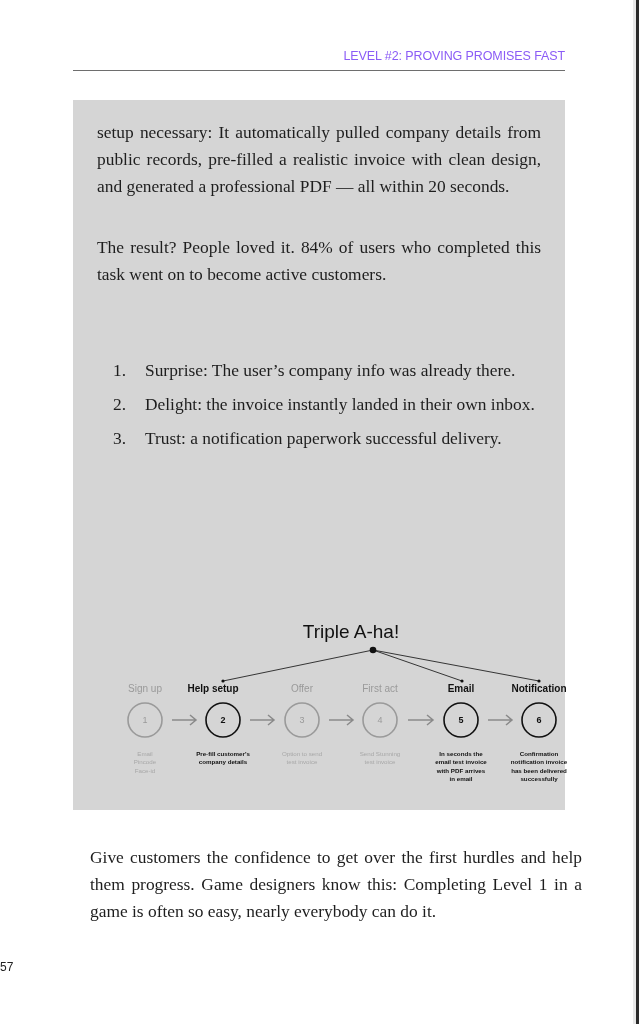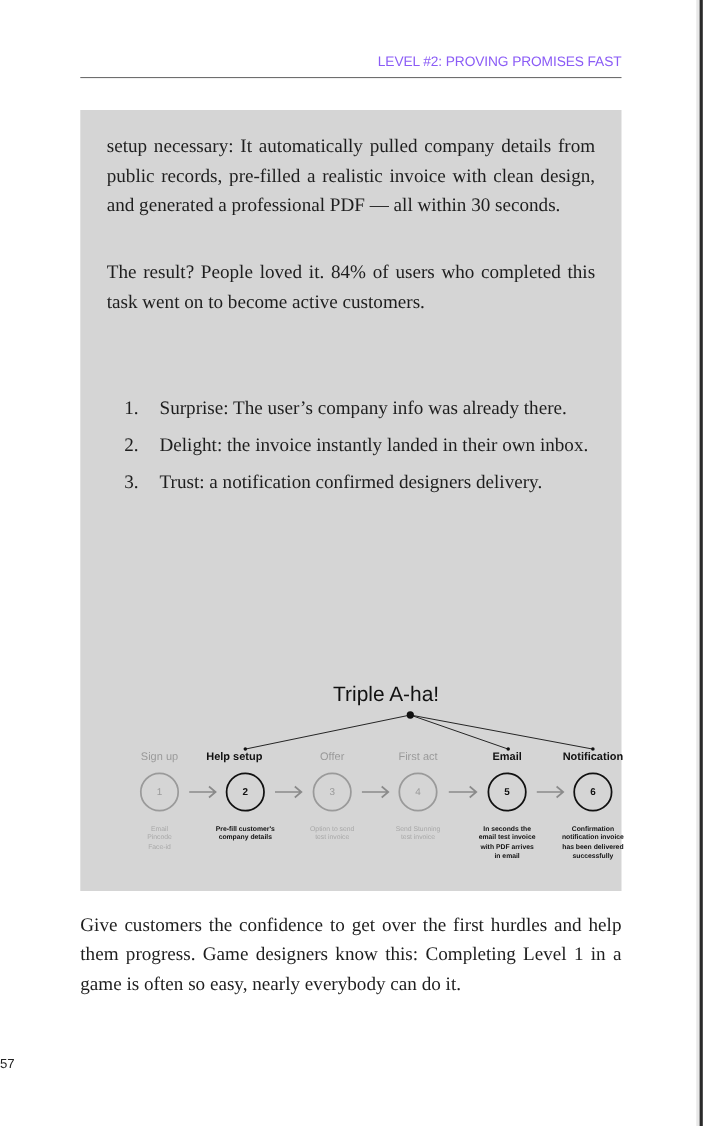--- a/index.html
+++ b/index.html
@@ -54,44 +54,44 @@
     .step-desc.active { color: #111; font-weight: bold; }
     .step-desc.inactive { color: #a8a8a8; }
     .step-num {
       position: absolute; top: 611px; width: 34px; height: 18px; margin-left: -17px; text-align: center;
       font-family: "Liberation Sans", "DejaVu Sans", sans-serif; font-size: 9px; line-height: 18px;
     }
     .step-num.active { color: #111; font-weight: bold; }
     .step-num.inactive { color: #9a9a9a; }
 
     .body-text {
-      position: absolute; left: 73px; width: 492px; top: 827px; margin: 0;
+      position: absolute; left: 73px; width: 492px; top: 827px; margin: 17px;
       font-size: 17.4px; line-height: 27px; text-align: justify; color: #1e1e1e;
     }
     .folio {
       position: absolute; left: 0; width: 639px; top: 960px; 
       font-family: "Liberation Sans", "DejaVu Sans", sans-serif; font-size: 12px; color: #222;
     }
   </style>
 </head>
 <body>
 
 <div class="edge-shade"></div>
 <div class="edge"></div>
 
 <div class="running-head">LEVEL #2: PROVING PROMISES FAST</div>
 <div class="head-rule"></div>
 
 <div class="box">
-  <p class="box-text p1">setup necessary: It automatically pulled company details from public records, pre-filled a realistic invoice with clean design, and generated a professional PDF — all within 30 seconds.</p>
+  <p class="box-text p1">setup necessary: It automatically pulled company details from public records, pre-filled a realistic invoice with clean design, and generated a professional PDF — all within 20 seconds.</p>
   <p class="box-text p2">The result? People loved it. 84% of users who completed this task went on to become active customers.</p>
   <ol class="list">
     <li><span class="num">1.</span><span>Surprise: The user’s company info was already there.</span></li>
     <li><span class="num">2.</span><span>Delight: the invoice instantly landed in their own inbox.</span></li>
-    <li><span class="num">3.</span><span>Trust: a notification confirmed designers delivery.</span></li>
+    <li><span class="num">3.</span><span>Trust: a notification paperwork successful delivery.</span></li>
   </ol>
 
   <div class="diagram">
     <svg width="492" height="710" viewBox="0 0 492 710">
 
       <g stroke="#222" stroke-width="0.9" fill="none">
         <line x1="268" y1="550" x2="118" y2="581"></line>
         <line x1="268" y1="550" x2="357" y2="581"></line>
         <line x1="268" y1="550" x2="434" y2="581"></line>
       </g>

